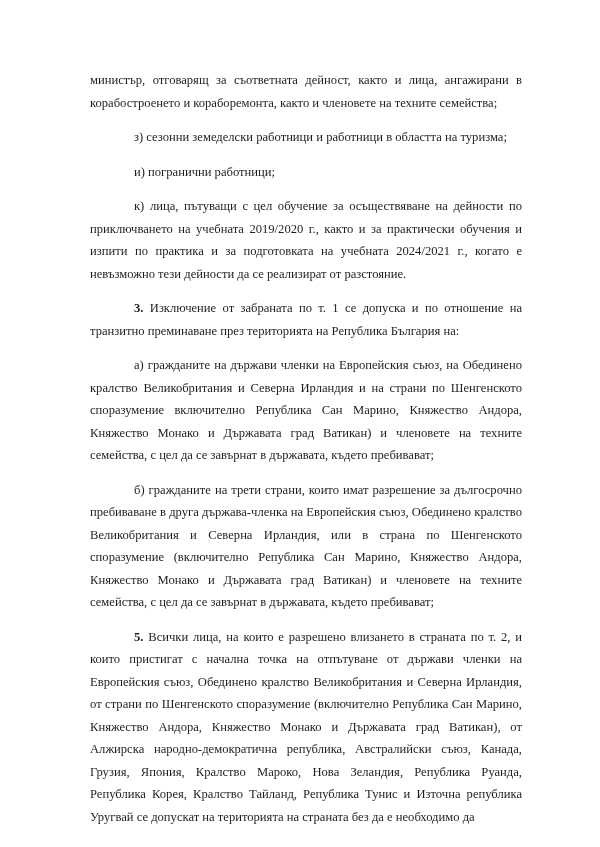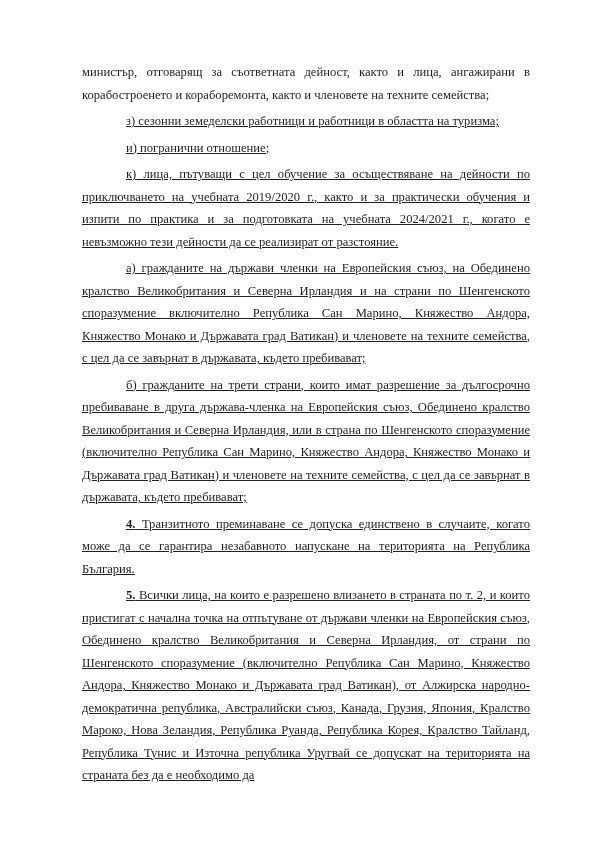--- a/index.html
+++ b/index.html
@@ -5,29 +5,29 @@
   html, body { margin: 0; padding: 0; background: #ffffff; }
   body { width: 600px; height: 847px; overflow: hidden; position: relative; }
   .page {
     position: absolute; left: 78px; top: 57px; width: 456px;
     font-family: "Liberation Serif", serif;
     font-size: 12.6px;
     line-height: 22.5px;
     color: #1f1f1f;
     text-align: justify;
   }
-  .page p { margin: 4px; }
-  .page p.indent { text-indent: 44px; text-decoration: underline; }
+  .page p { margin: 12px; }
+  .page p.indent { text-indent: 44px; }
   .num { font-weight: bold; }
 </style>
 </head>
 <body>
 
 <div class="page">
   <p><span>министър, отговарящ за съответната дейност, както и лица, ангажирани в корабостроенето и кораборемонта, както и членовете на техните семейства;</span></p>
   <p class="indent"><span>з) сезонни земеделски работници и работници в областта на туризма;</span></p>
-  <p class="indent"><span>и) погранични отношение;</span></p>
+  <p class="indent"><span>и) погранични работници;</span></p>
   <p class="indent"><span>к) лица, пътуващи с цел обучение за осъществяване на дейности по приключването на учебната 2019/2020 г., както и за практически обучения и изпити по практика и за подготовката на учебната 2024/2021 г., когато е невъзможно тези дейности да се реализират от разстояние.</span></p>
+  <p class="indent"><span class="num">3.</span><span> Изключение от забраната по т. 1 се допуска и по отношение на транзитно преминаване през територията на Република България на:</span></p>
   <p class="indent"><span>а)  гражданите на държави членки на Европейския съюз, на Обединено кралство Великобритания и Северна Ирландия и на страни по Шенгенското споразумение включително Република Сан Марино, Княжество Андора, Княжество Монако и Държавата град Ватикан) и членовете на техните семейства, с цел да се завърнат в държавата, където пребивават;</span></p>
   <p class="indent"><span>б) гражданите на трети страни, които имат разрешение за дългосрочно пребиваване в друга държава-членка на Европейския съюз, Обединено кралство Великобритания и Северна Ирландия, или в страна по Шенгенското споразумение (включително Република Сан Марино, Княжество Андора, Княжество Монако и Държавата град Ватикан) и членовете на техните семейства, с цел да се завърнат в държавата, където пребивават;</span></p>
-  <p class="indent"><span class="num">4.</span><span> Транзитното преминаване се допуска единствено в случаите, когато може да се гарантира незабавното напускане на територията на Република България.</span></p>
   <p class="indent"><span class="num">5.</span><span> Всички лица, на които е разрешено влизането в страната по т. 2, и които пристигат с начална точка на отпътуване от държави членки на Европейския съюз, Обединено кралство Великобритания и Северна Ирландия, от страни по Шенгенското споразумение (включително Република Сан Марино, Княжество Андора, Княжество Монако и Държавата град Ватикан), от Алжирска народно-демократична република, Австралийски съюз, Канада, Грузия, Япония, Кралство Мароко, Нова Зеландия, Република Руанда, Република Корея, Кралство Тайланд, Република Тунис и Източна република Уругвай се допускат на територията на страната без да е необходимо да</span></p>
 </div>
 
 </body></html>

